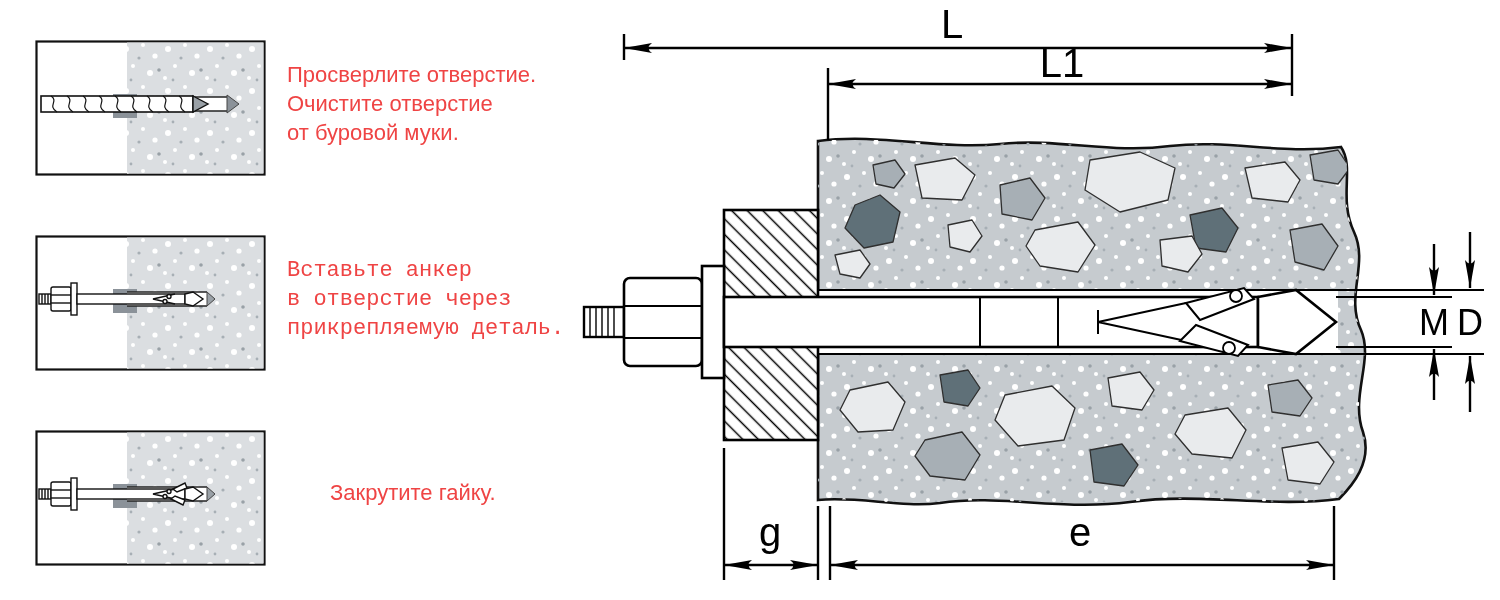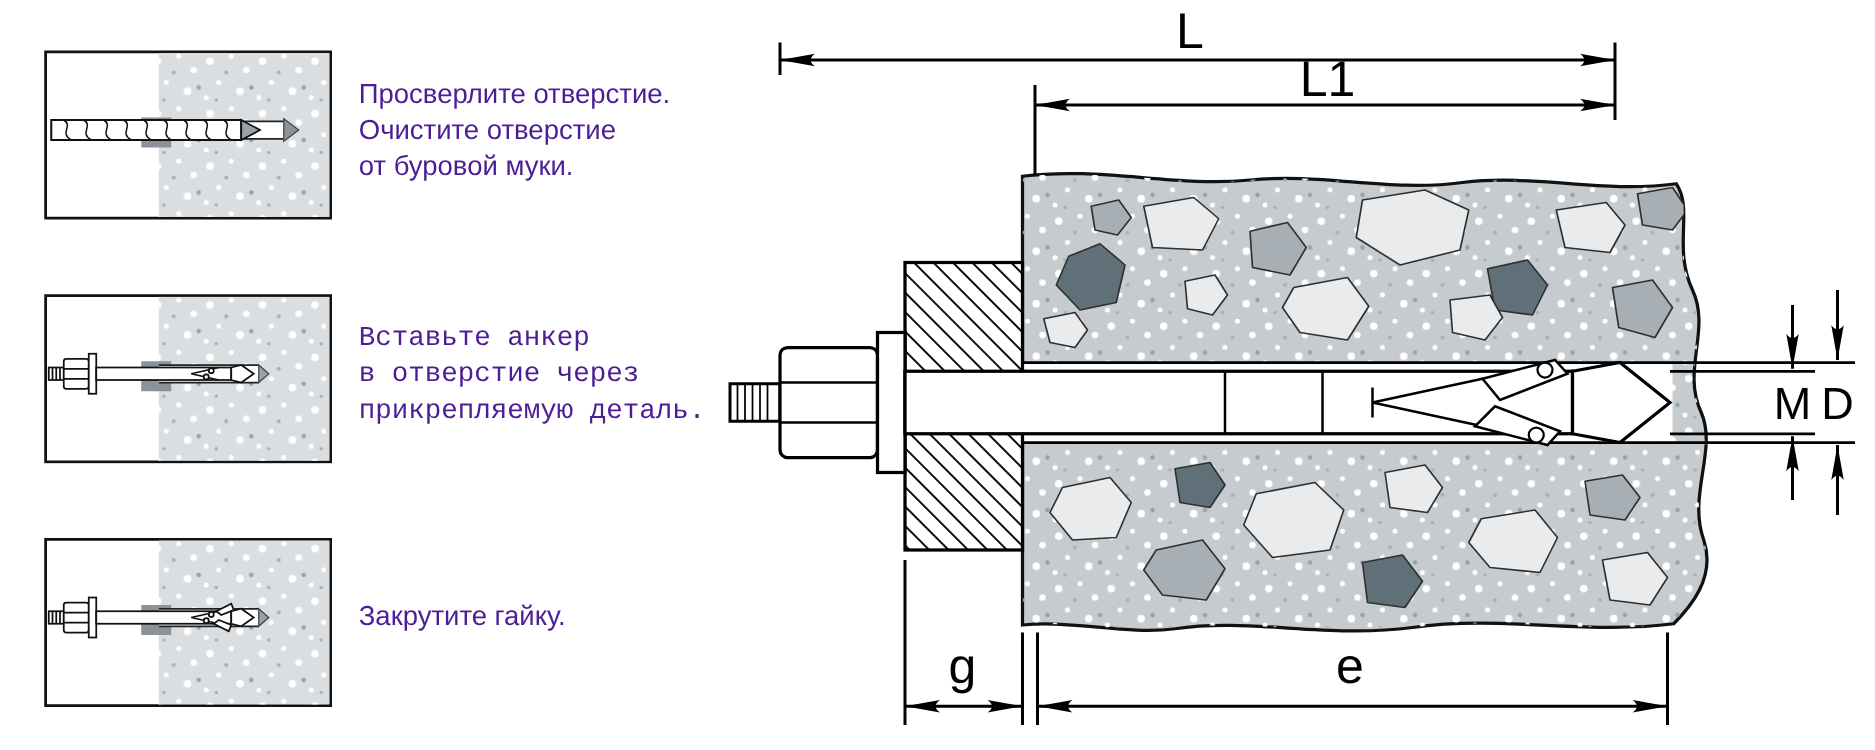--- a/index.html
+++ b/index.html
@@ -3,24 +3,24 @@
 <meta charset="utf-8">
 <style>
   html,body{margin:0;padding:0;background:#fff;}
   .page{position:relative;width:1500px;height:600px;background:#fff;overflow:hidden;
         font-family:"Liberation Sans", sans-serif;}
   .thumb{position:absolute;width:231px;height:136px;}
   #thumb1{left:35px;top:40px;}
   #thumb2{left:35px;top:235px;}
   #thumb3{left:35px;top:430px;}
   .step-text{position:absolute;left:287px;width:285px;font-size:22px;line-height:1.32;
-             color:#4c1d95;white-space:pre-line;}
+             color:#ef4444;white-space:pre-line;}
   #text1{top:60px;}
   #text2{top:256px;font-family:Liberation Mono, monospace;}
-  #text3{top:478px;}
+  #text3{top:478px;margin-left:43px;}
   .main-svg{position:absolute;left:560px;top:0;}
   svg text.dim{font-family:"Liberation Sans", sans-serif;font-size:40px;fill:#000;}
   svg text.dimsm{font-family:"Liberation Sans", sans-serif;font-size:36px;fill:#000;}
 </style>
 </head>
 <body>
 
 <svg width="0" height="0" style="position:absolute" aria-hidden="true">
   <defs>
     <pattern id="speck" width="42" height="42" patternUnits="userSpaceOnUse">

